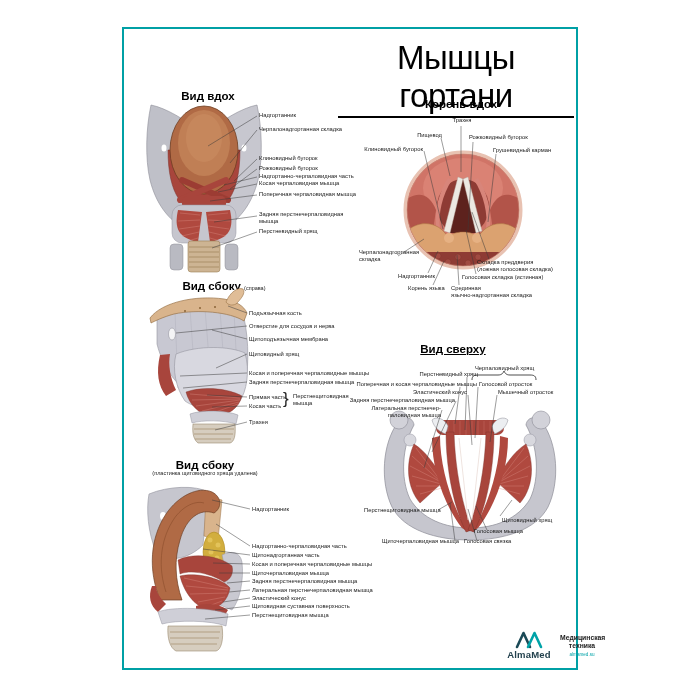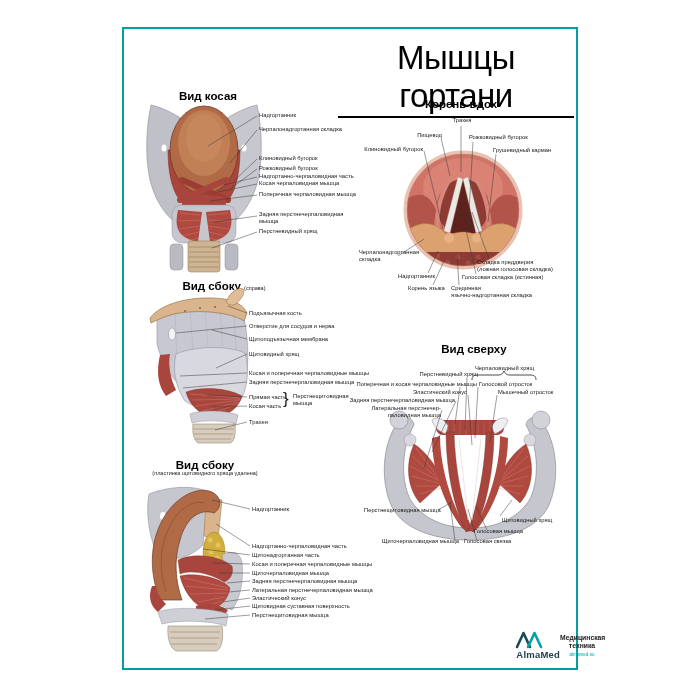--- a/index.html
+++ b/index.html
@@ -10,34 +10,34 @@
   .title span { display:inline-block; border-bottom:2.5px solid #000; padding:0 3px 1px; }
   .h1 { position:absolute; font-weight:bold; font-size:11.5px; color:#000; text-align:center; }
   .sub { font-weight:normal; font-size:5.5px; color:#222; }
   .subline { position:absolute; font-size:5.5px; color:#222; text-align:center; }
   .lbl { position:absolute; font-size:5.8px; line-height:1.18; color:#1a1a1a; white-space:nowrap; }
   .pre { white-space:pre-line; }
   .r { text-align:right; }
   .c { text-align:center; }
   svg.art { position:absolute; overflow:visible; }
   .brace { position:absolute; font-size:17px; font-weight:300; color:#222; line-height:1; }
-  .logo-name { position:absolute; font-size:9.5px; font-weight:bold; color:#23424e; text-align:right; letter-spacing:0.2px; }
+  .logo-name { position:absolute; font-size:9.5px; font-weight:bold; color:#23424e; text-align:center; letter-spacing:0.2px; }
   .logo-tag { position:absolute; font-size:6.8px; font-weight:bold; line-height:1.15; color:#1a1a1a; text-align:center; }
   .logo-site { position:absolute; font-size:4.6px; color:#00A3A8; text-align:center; }
 </style>
 </head>
 <body>
 
 <div id="page">
   <div class="frame"></div>
 
   <div class="title"><span>Мышцы гортани</span></div>
 
   <div>
-    <div class="h1" style="left:163px;top:90px;width:90px;">Вид косая</div>
+    <div class="h1" style="left:163px;top:90px;width:90px;">Вид вдох</div>
     <svg class="art" style="left:140px;top:103px;" width="215" height="172" viewBox="140 103 215 172">
       <g>
         <path d="M200,132 C186,120 166,108 151,105 C146,128 145,158 150,180 C156,204 168,218 180,226 L200,230 Z" fill="#bfc0c8" stroke="#8d8d97" stroke-width="0.6"></path>
         <path d="M208,132 C222,120 242,108 257,105 C262,128 263,158 258,180 C252,204 240,218 228,226 L208,230 Z" fill="#c7c7cf" stroke="#8d8d97" stroke-width="0.6"></path>
         <ellipse cx="164" cy="148" rx="2.5" ry="3.5" fill="#ffffff"></ellipse>
         <ellipse cx="244" cy="148" rx="2.5" ry="3.5" fill="#ffffff"></ellipse>
         <path d="M168,150 C168,196 184,212 204,214 C224,212 240,196 240,150 Z" fill="#a8453c" stroke="#7c2f28" stroke-width="0.5"></path>
         <ellipse cx="204" cy="150" rx="34" ry="44" fill="#b06a45" stroke="#6f3d22" stroke-width="0.8"></ellipse>
         <ellipse cx="204" cy="143" rx="26" ry="33" fill="#c07f55"></ellipse>
         <ellipse cx="204" cy="138" rx="18" ry="24" fill="#c98a60" opacity="0.7"></ellipse>
@@ -161,21 +161,21 @@
     <div class="lbl" style="left:249px;top:379px;">Задняя перстнечерпаловидная мышца</div>
     <div class="lbl" style="left:249px;top:394px;">Прямая часть</div>
     <div class="lbl" style="left:249px;top:403px;">Косая часть</div>
     <div class="brace" style="left:283px;top:390px;">}</div>
     <div class="lbl pre" style="left:293px;top:393px;">Перстнещитовидная
 мышца</div>
     <div class="lbl" style="left:249px;top:419px;">Трахея</div>
   </div>
 
   <div>
-    <div class="h1" style="left:424px;top:343px;width:100px;">Вид сверху</div>
+    <div class="h1" style="left:403px;top:343px;width:100px;text-decoration:underline;">Вид сверху</div>
     <svg class="art" style="left:355px;top:350px;" width="225" height="195" viewBox="355 350 225 195">
       <g>
         <path d="M398,422 C382,444 380,482 392,507 C404,530 436,540 470,540 C504,540 536,530 548,507 C560,482 558,444 542,422 C536,415 527,417 526,425 C538,446 540,478 530,499 C518,519 495,528 470,528 C445,528 422,519 410,499 C400,478 402,446 414,425 C413,417 404,415 398,422 Z" fill="#c6c6ce" stroke="#8d8d97" stroke-width="0.7"></path>
         <circle cx="399" cy="420" r="9" fill="#d2d2d9" stroke="#8d8d97" stroke-width="0.6"></circle>
         <circle cx="541" cy="420" r="9" fill="#d2d2d9" stroke="#8d8d97" stroke-width="0.6"></circle>
         <circle cx="410" cy="440" r="6" fill="#d8d8de" stroke="#9595a0" stroke-width="0.5"></circle>
         <circle cx="530" cy="440" r="6" fill="#d8d8de" stroke="#9595a0" stroke-width="0.5"></circle>
         <rect x="436" y="420" width="68" height="15" rx="7" fill="#a8453c"></rect>
         <path d="M442,421 V434 M448,421 V434 M454,421 V435 M460,421 V435 M466,421 V435 M472,421 V435 M478,421 V435 M484,421 V435 M490,421 V434 M496,421 V434" stroke="#c9776c" stroke-width="0.4"></path>
         <path d="M448,426 C444,418 436,416 432,420 C434,428 440,432 446,434 Z" fill="#eceef1" stroke="#8d8d97" stroke-width="0.5"></path>

